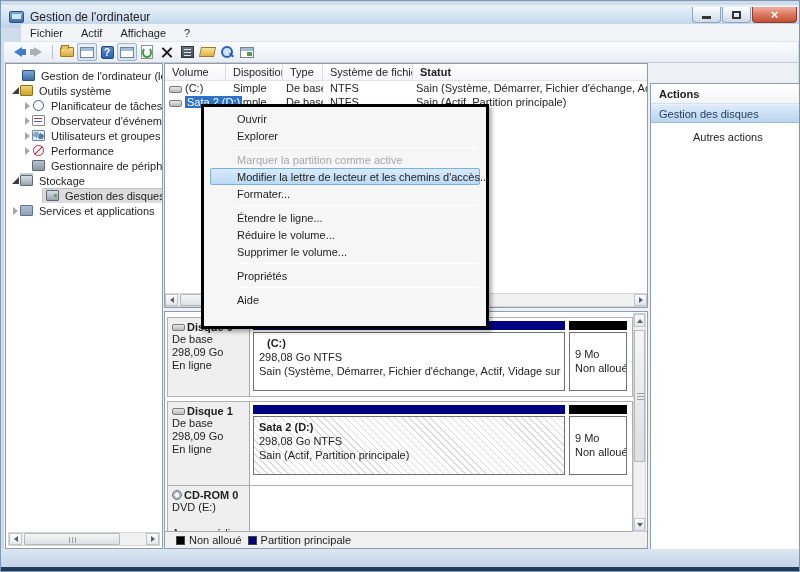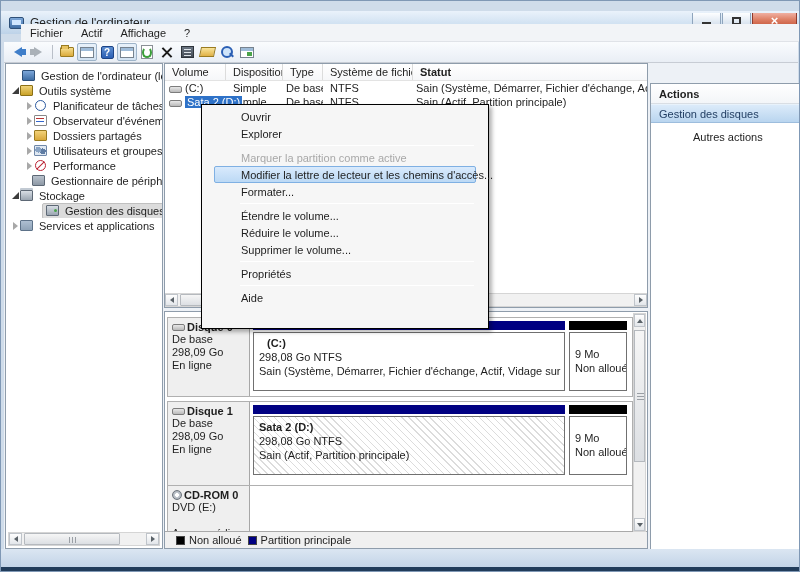--- a/index.html
+++ b/index.html
@@ -1,21 +1,21 @@
 <!DOCTYPE html>
 <html><head>
 <meta charset="utf-8">
 <style>
   * { box-sizing: border-box; margin: 0; padding: 0; }
   html,body { width:800px; height:572px; background:#8ea7bf; }
   body { font-family:"Liberation Sans", sans-serif; font-size:11px; color:#1e1e1e; }
   #window { position:relative; width:800px; height:572px; background:#cfdcea; overflow:hidden; border:1px solid #7f98b5; }
 
   
-  .titlebar { position:absolute; left:0; top:10px; width:800px; height:23px;
+  .titlebar { position:absolute; left:0; top:4px; width:800px; height:23px;
     background:linear-gradient(#eaf2fb,#cfe0f1 60%,#bdd2e8); display:flex; align-items:center; }
   .title-icon { width:15px; height:12px; margin:0 6px 0 8px; background:linear-gradient(#7da7d9,#3f6ea5); border:1px solid #2d4f78; border-radius:2px; position:relative; }
   .title-icon::after { content:""; position:absolute; left:2px; top:2px; right:2px; bottom:3px; background:#cfe6ff; }
   .title-text { font-size:12px; color:#222; }
   .caption-buttons { position:absolute; right:4px; top:2px; display:flex; }
   .cap-btn { width:29px; height:16px; border:1px solid #8fa5bd; border-top:none; border-radius:0 0 4px 4px;
     background:linear-gradient(#fdfeff,#e7eef6 45%,#ccd9e8); display:flex; align-items:center; justify-content:center; margin-left:1px; }
   .cap-btn.close { width:45px; background:linear-gradient(#f0b0a2,#dd7e64 45%,#c14f33); border-color:#8f3a2c; color:#fff; font-weight:bold; font-size:13px; line-height:10px; }
   .glyph-min { width:9px; height:3px; background:#333; margin-top:6px; }
   .glyph-max { width:9px; height:8px; border:2px solid #333; }
@@ -75,21 +75,21 @@
   .i-users { background:radial-gradient(circle at 30% 40%, #8aa4c4 3px, transparent 3px), radial-gradient(circle at 70% 60%, #5f7ca3 3px, transparent 3px), #dfe8f2; border:1px solid #6f87a8; }
   .i-perf { background:#fff; border:1px solid #b23; border-radius:50%; width:11px; height:11px; flex-basis:11px; margin-left:1px; margin-right:5px; position:relative; }
   .i-perf::after { content:""; position:absolute; left:-1px; top:4px; width:11px; height:1px; background:#b23; transform:rotate(-45deg); }
   .i-device { background:linear-gradient(#b9c2cc,#8d98a5); border:1px solid #5d6875; }
   .i-storage { background:linear-gradient(#d7dde4,#9aa5b1); border:1px solid #5d6875; box-shadow:0 -2px 0 #c2cad3; }
   .i-diskmgmt { background:linear-gradient(#d7dde4,#9aa5b1); border:1px solid #5d6875; position:relative; }
   .i-diskmgmt::after { content:""; position:absolute; right:1px; top:3px; width:3px; height:3px; background:#4aa34a; border-radius:50%; }
   .i-services { background:linear-gradient(#aebfd2,#8fa3b8); border:1px solid #5d7289; }
   .tree-label { padding:0 2px; }
   .tree-selected { background:#dcdcdc; border:1px solid #c0c0c0; border-radius:2px; }
-  .ind-0 { padding-left:16px; } .ind-1 { padding-left:5px; } .ind-2 { padding-left:10px;margin-left:9px; } .ind-2b { padding-left:26px; } .ind-2c { padding-left:36px; }
+  .ind-0 { padding-left:16px; } .ind-1 { padding-left:5px; } .ind-2 { padding-left:17px; } .ind-2b { padding-left:26px; } .ind-2c { padding-left:36px; }
 
   
   .hscroll { position:absolute; height:14px; background:#f1f1f1; border:1px solid #d5d5d5; display:flex; align-items:center; }
   .scroll-btn { width:13px; height:12px; background:linear-gradient(#fefefe,#e3e6ea); border:1px solid #bfc4ca; display:flex; align-items:center; justify-content:center; }
   .tri-l { width:0;height:0;border-top:3px solid transparent;border-bottom:3px solid transparent;border-right:4px solid #5a6268; }
   .tri-r { width:0;height:0;border-top:3px solid transparent;border-bottom:3px solid transparent;border-left:4px solid #5a6268; }
   .tri-u { width:0;height:0;border-left:3px solid transparent;border-right:3px solid transparent;border-bottom:4px solid #5a6268; }
   .tri-d { width:0;height:0;border-left:3px solid transparent;border-right:3px solid transparent;border-top:4px solid #5a6268; }
   .hthumb { height:12px; background:linear-gradient(#f6f6f6,#dcdfe3); border:1px solid #b5b9be; border-radius:1px; position:relative; }
   .hthumb::after { content:""; position:absolute; left:50%; top:3px; width:1px; height:6px; background:#9a9fa5; box-shadow:-3px 0 0 #9a9fa5, 3px 0 0 #9a9fa5; }
@@ -133,21 +133,21 @@
 
   
   #actions-pane { left:646px; top:0; width:170px; height:486px;margin-top:20px; }
   .actions-header { height:20px; padding:4px 0 0 8px; font-weight:bold; border-bottom:1px solid #d9dee4; background:linear-gradient(#ffffff,#f3f5f8); }
   .actions-group { height:19px; background:linear-gradient(#dcebfa,#b9d5ef); border-top:1px solid #e8f2fb; border-bottom:1px solid #9dbddd; display:flex; align-items:center; padding:0 8px; color:#1e3a5f; }
   .actions-group .grow { flex:1; }
   .actions-item { height:19px; display:flex; align-items:center; padding:9px 8px 0 42px; }
   .actions-item .grow { flex:1; }
 
   
-  #context-menu { position:absolute; left:200px; top:103px; width:288px; height:225px; background:#f6f6f6; border:1px solid #000000; box-shadow:3px 3px 4px rgba(0,0,0,0.3); z-index:50; padding:3px 12px; }
+  #context-menu { position:absolute; left:200px; top:103px; width:288px; height:225px; background:#f6f6f6; border:3px solid #000000; box-shadow:3px 3px 4px rgba(0,0,0,0.3); z-index:50; padding:3px 6px; }
   .cm-item { height:17px; line-height:16px; padding-left:26px; white-space:nowrap; border:1px solid transparent; }
   .cm-disabled { color:#a8a8a8; }
   .cm-highlight { background:linear-gradient(#d9eafc,#bcd9f5); border:1px solid #7fb0e3; border-radius:2px; }
   .cm-sep { height:1px; background:#dedede; border-bottom:1px solid #ffffff; margin:3px 2px 3px 26px; }
 
   
   .frame-bottom { position:absolute; left:0; top:548px; width:800px; height:18px; background:linear-gradient(#dbe6f2,#c3d4e7); }
   .frame-dark { position:absolute; left:0; top:566px; width:800px; height:6px; background:#213c5a; }
 </style>
 </head>
@@ -239,27 +239,20 @@
             </span>
           <span class="ticon i-clock"></span>
           <span class="tree-label">Planificateur de tâches</span>
         </div>
         <div class="tree-row ind-2">
           <span class="exp">
               <span class="exp-closed"></span>
             </span>
           <span class="ticon i-log"></span>
           <span class="tree-label">Observateur d'événements</span>
-        </div>
-        <div class="tree-row ind-2">
-          <span class="exp">
-              <span class="exp-closed"></span>
-            </span>
-          <span class="ticon i-sharedfolder"></span>
-          <span class="tree-label">Dossiers partagés</span>
         </div>
         <div class="tree-row ind-2">
           <span class="exp">
               <span class="exp-closed"></span>
             </span>
           <span class="ticon i-users"></span>
           <span class="tree-label">Utilisateurs et groupes locaux</span>
         </div>
         <div class="tree-row ind-2">
           <span class="exp">
@@ -442,21 +435,21 @@
   </div>
 
   <div id="context-menu">
     <div class="cm-item">Ouvrir</div>
     <div class="cm-item">Explorer</div>
     <div class="cm-sep"></div>
     <div class="cm-item cm-disabled">Marquer la partition comme active</div>
     <div class="cm-item cm-highlight">Modifier la lettre de lecteur et les chemins d'accès...</div>
     <div class="cm-item">Formater...</div>
     <div class="cm-sep"></div>
-    <div class="cm-item">Étendre le volume...</div>
+    <div class="cm-item">Étendre le ligne...</div>
     <div class="cm-item">Réduire le volume...</div>
     <div class="cm-item">Supprimer le volume...</div>
     <div class="cm-sep"></div>
     <div class="cm-item">Propriétés</div>
     <div class="cm-sep"></div>
     <div class="cm-item">Aide</div>
   </div>
 
   <div class="frame-bottom"></div>
   <div class="frame-dark"></div>

